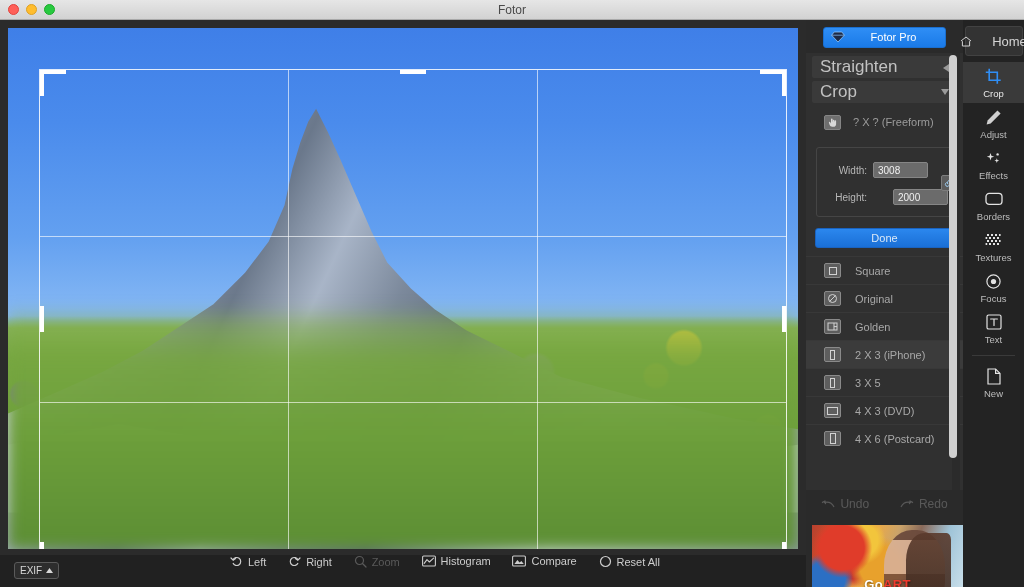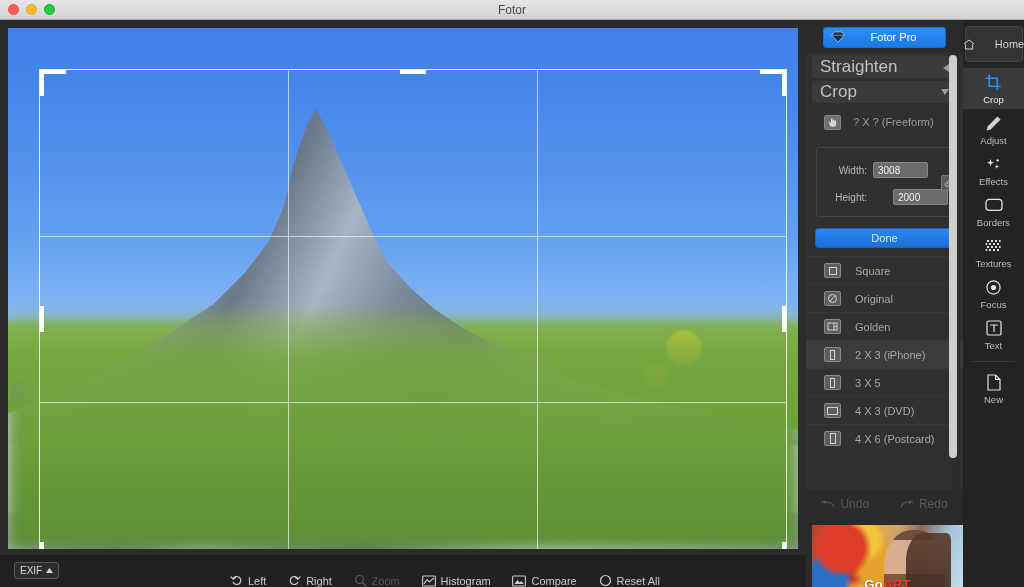--- a/index.html
+++ b/index.html
@@ -274,24 +274,24 @@
     color: #fff; text-shadow: 0 1px 2px rgba(0,0,0,.6);
   }
   .ad-text .art { color: #f03a2e; }
 
   
   .rail {
     position: absolute; left: 963px; top: 20px; width: 61px; height: 567px;
     background: #232323;
   }
   .home-btn {
-    margin: 6px auto 0 auto; width: 58px; height: 36px;
+    margin: 6px auto 0 auto; width: 58px; height: 30px;
     background: #333333; border: 1px solid #424242; border-radius: 3px;
     display: flex; align-items: center; justify-content: center; gap: 20px;
-    font-size: 11px; color: #d5d5d5;
+    font-size: 13px; color: #d5d5d5;
   }
   .rail-list { margin-top: 6px; }
   .rail-item {
     width: 61px; height: 41px;
     display: flex; flex-direction: column; align-items: center; justify-content: center;
     gap: 2px;
   }
   .rail-item.active { background: #3a3a3a; }
   .rail-ico { height: 19px; display: flex; align-items: center; justify-content: center; color: #e3e3e3; }
   .rail-item.active .rail-ico { color: #2f8ef5; }
@@ -305,21 +305,21 @@
     background: #212121;
   }
   .exif-btn {
     position: absolute; left: 14px; top: 7px; height: 17px;
     padding: 0 5px; display: flex; align-items: center; gap: 4px;
     background: #2d2d2d; border: 1px solid #5a5a5a; border-radius: 3px;
     font-size: 10px; color: #d8d8d8;
   }
   .bottom-actions {
     position: absolute; left: 230px; top: 0; width: 430px; height: 32px;
-    display: flex; align-items: flex-end; justify-content: space-between;
+    display: flex; align-items: flex-start; justify-content: space-between;
   }
   .ba-item { display: flex; align-items: center; gap: 5px; font-size: 11px; color: #cdcdcd; }
   .ba-item.disabled { color: #5a5a5a; }
   .ba-ico { display: flex; align-items: center; color: inherit; }
   svg { display: block; }
 </style>
 </head>
 <body>
 
 <div id="app">

